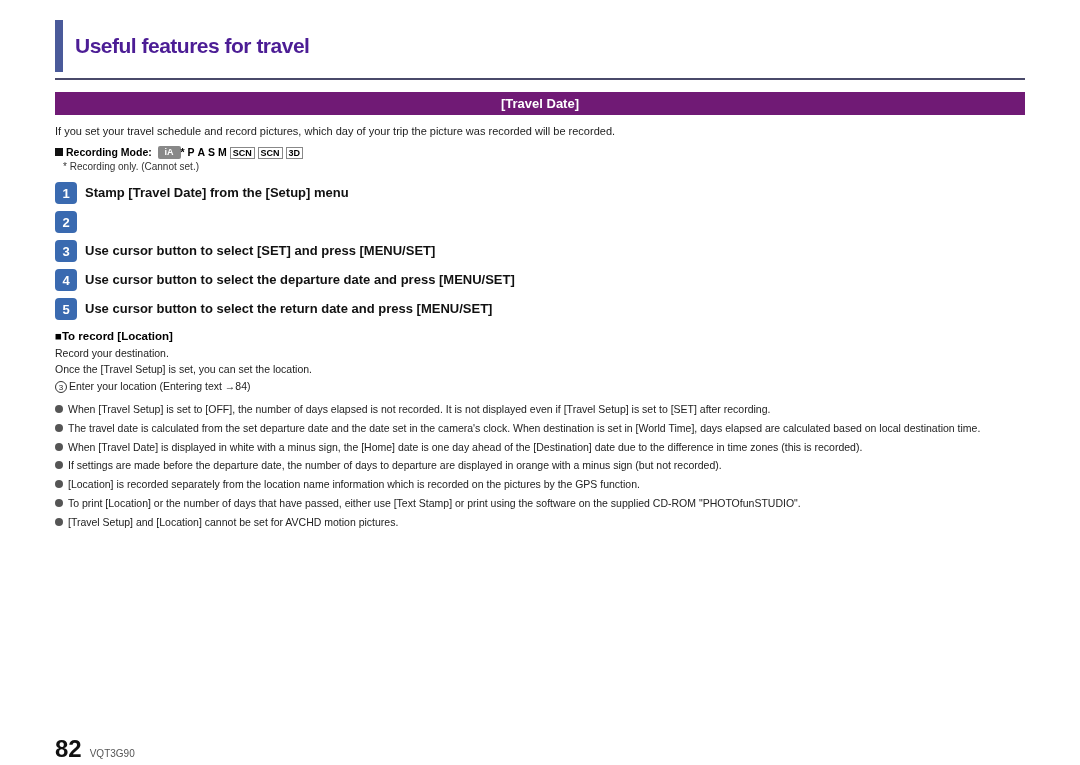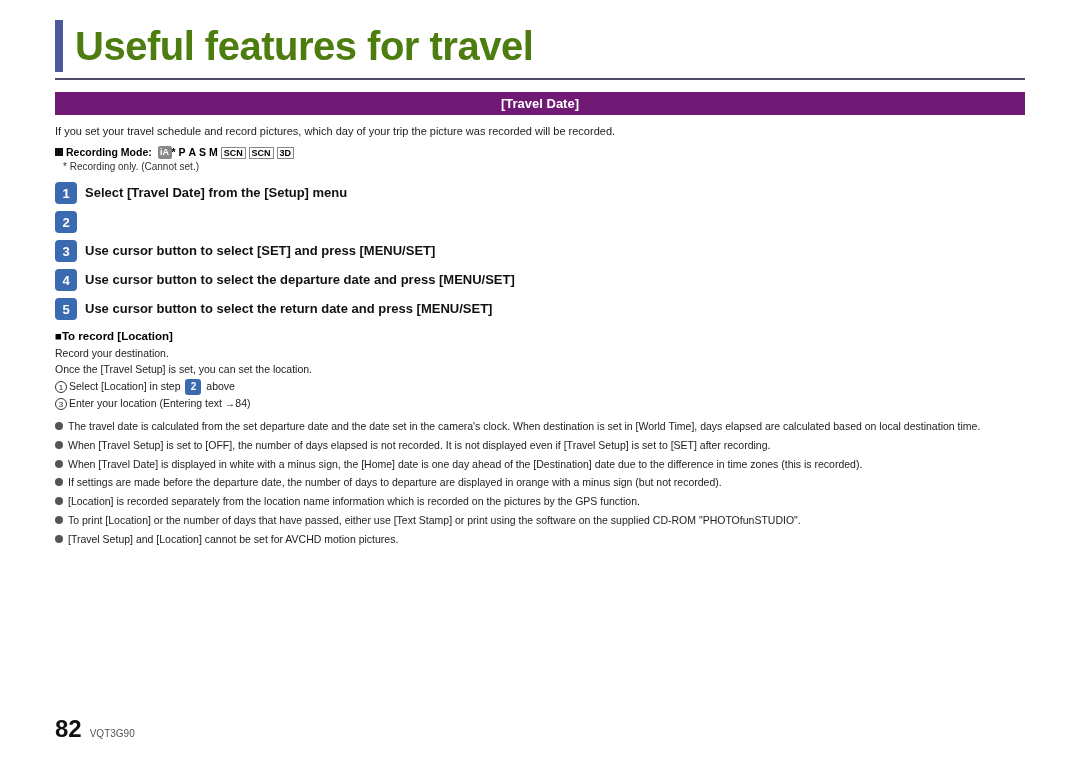--- a/index.html
+++ b/index.html
@@ -26,23 +26,23 @@
       align-items: center;
     }
     .title-accent {
       width: 8px;
       height: 52px;
       background: #4a5a9a;
       margin-right: 12px;
       flex-shrink: 0;
     }
     .title-text {
-      font-size: 40px;
-      font-weight: bold;
-      color: #4d7c0f;
+      font-size: 21px;
+      font-weight: bold;
+      color: #4c1d95;
       letter-spacing: -0.5px;
     }
     .section-header {
       background: #701a75;
       color: #ffffff;
       text-align: center;
       padding: 4px 0;
       font-size: 13px;
       font-weight: bold;
       margin-bottom: 8px;
@@ -136,21 +136,21 @@
       width: 8px;
       height: 8px;
       border-radius: 50%;
       background: #555;
       flex-shrink: 0;
       margin-top: 3px;
       margin-right: 5px;
     }
     .page-footer {
       position: absolute;
-      bottom: 22px;
+      bottom: 2px;
       left: 55px;
       display: flex;
       align-items: baseline;
       gap: 8px;
     }
     .page-number {
       font-size: 24px;
       font-weight: bold;
       color: #111;
     }
@@ -183,33 +183,33 @@
     <h1 class="title-text">Useful features for travel</h1>
   </div>
 
   <div class="section-header">[Travel Date]</div>
 
   <p class="intro-text">If you set your travel schedule and record pictures, which day of your trip the picture was recorded will be recorded.</p>
 
   <div class="recording-mode">
     <span class="black-square"></span><span>Recording Mode:</span>
     <span class="mode-icons">
-      &nbsp;<span style="display:inline-block;width:14px;height:13px;background:#888;border-radius:2px;color:#fff;font-size:9px;text-align:center;line-height:13px;vertical-align:middle;">iA</span>*
+      &nbsp;<span style="display:inline-block;width:23px;height:13px;background:#888;border-radius:2px;color:#fff;font-size:9px;text-align:center;line-height:13px;vertical-align:middle;">iA</span>*
       <b>P</b> <b>A</b> <b>S</b> <b>M</b>
       <span style="border:1px solid #888;font-size:9px;padding:0 2px;">SCN</span>
       <span style="border:1px solid #888;font-size:9px;padding:0 2px;">SCN</span>
       <span style="border:1px solid #888;font-size:9px;padding:0 2px;">3D</span>
     </span>
   </div>
   <div class="recording-note">* Recording only. (Cannot set.)</div>
 
   <div class="steps">
     <div class="step">
       <div class="step-number">1</div>
-      <div class="step-text">Select [Travel Date] from the [Setup] menu</div>
+      <div class="step-text">Stamp [Travel Date] from the [Setup] menu</div>
     </div>
     <div class="step">
       <div class="step-number">2</div>
     </div>
     <div class="step">
       <div class="step-number">3</div>
       <div class="step-text">Use cursor button to select [SET] and press [MENU/SET]</div>
     </div>
     <div class="step">
       <div class="step-number">4</div>
@@ -220,37 +220,33 @@
       <div class="step-text">Use cursor button to select the return date and press [MENU/SET]</div>
     </div>
   </div>
 
   <div class="to-record-section">
     <div class="to-record-title">■To record [Location]</div>
     <div class="to-record-body">
       <div>Record your destination.</div>
       <div>Once the [Travel Setup] is set, you can set the location.</div>
       <div>
-        <span style="display:inline-block;width:12px;height:12px;border-radius:50%;border:1px solid #333;font-size:8px;text-align:center;line-height:11px;vertical-align:middle;margin-right:2px;">1</span>Select [Location] in step
-        <span class="step-num-inline">2</span> above
-      </div>
-      <div>
         <span style="display:inline-block;width:12px;height:12px;border-radius:50%;border:1px solid #333;font-size:8px;text-align:center;line-height:11px;vertical-align:middle;margin-right:2px;">3</span>Enter your location (Entering text →84)
       </div>
     </div>
   </div>
 
   <div class="bullet-section">
     <div class="bullet-item">
       <div class="bullet-dot"></div>
+      <span>When [Travel Setup] is set to [OFF], the number of days elapsed is not recorded. It is not displayed even if [Travel Setup] is set to [SET] after recording.</span>
+    </div>
+    <div class="bullet-item">
+      <div class="bullet-dot"></div>
       <span>The travel date is calculated from the set departure date and the date set in the camera's clock. When destination is set in [World Time], days elapsed are calculated based on local destination time.</span>
-    </div>
-    <div class="bullet-item">
-      <div class="bullet-dot"></div>
-      <span>When [Travel Setup] is set to [OFF], the number of days elapsed is not recorded. It is not displayed even if [Travel Setup] is set to [SET] after recording.</span>
     </div>
     <div class="bullet-item">
       <div class="bullet-dot"></div>
       <span>When [Travel Date] is displayed in white with a minus sign, the [Home] date is one day ahead of the [Destination] date due to the difference in time zones (this is recorded).</span>
     </div>
     <div class="bullet-item">
       <div class="bullet-dot"></div>
       <span>If settings are made before the departure date, the number of days to departure are displayed in orange with a minus sign (but not recorded).</span>
     </div>
     <div class="bullet-item">

